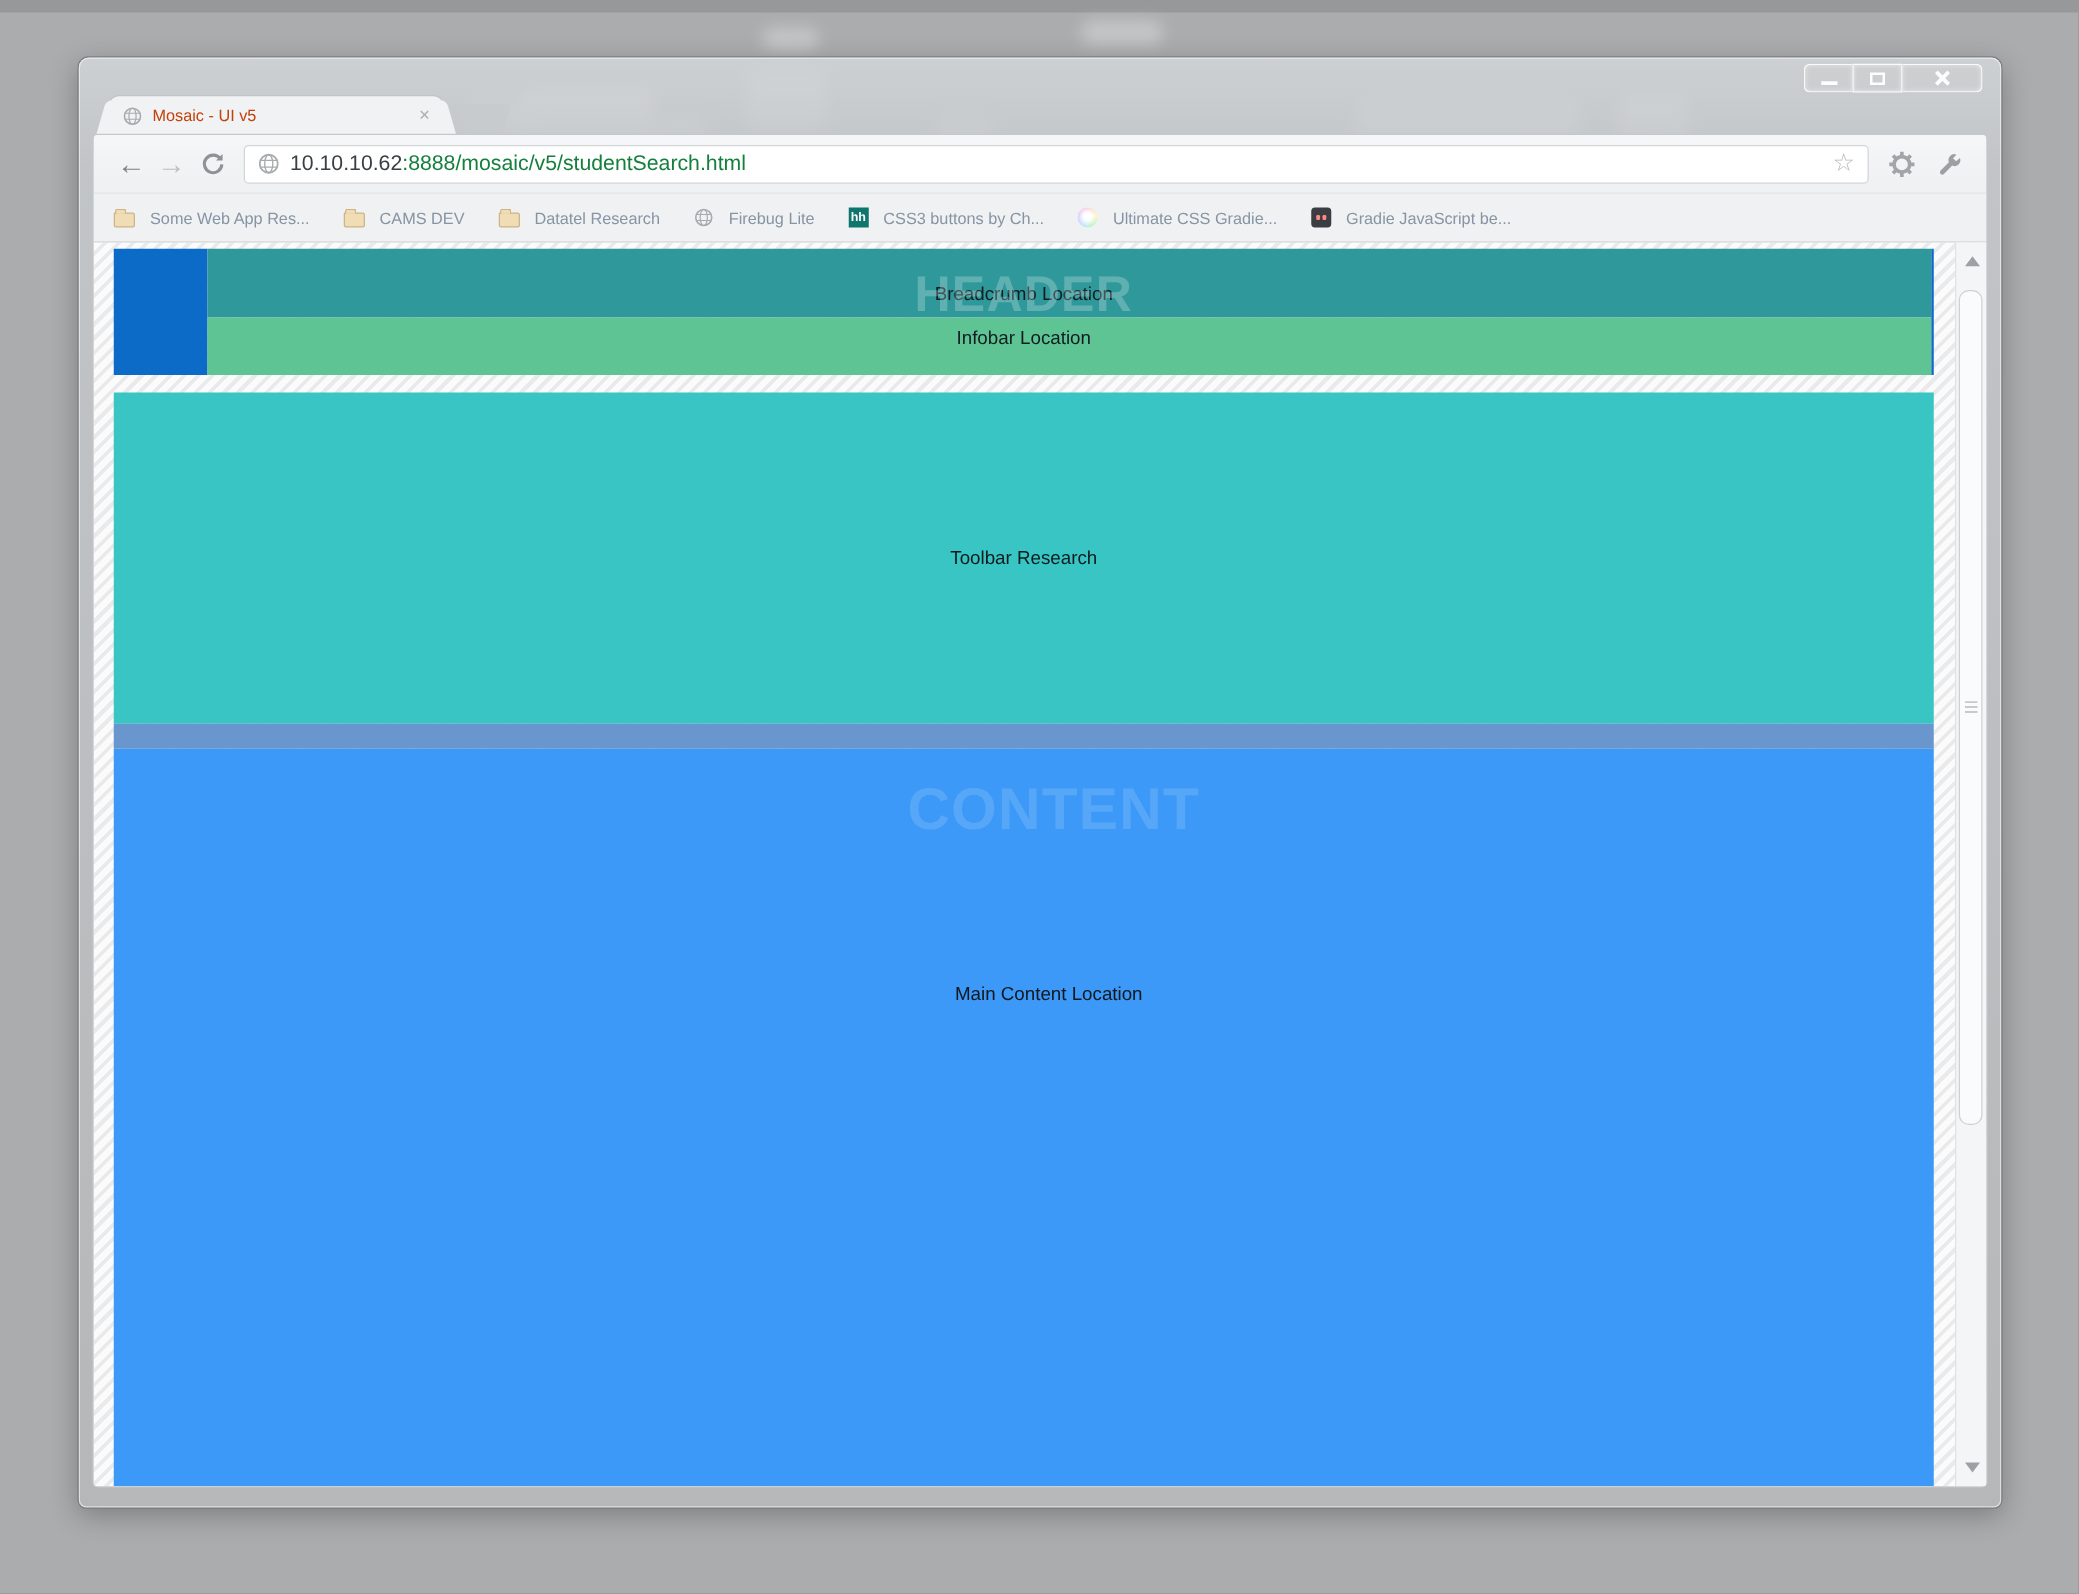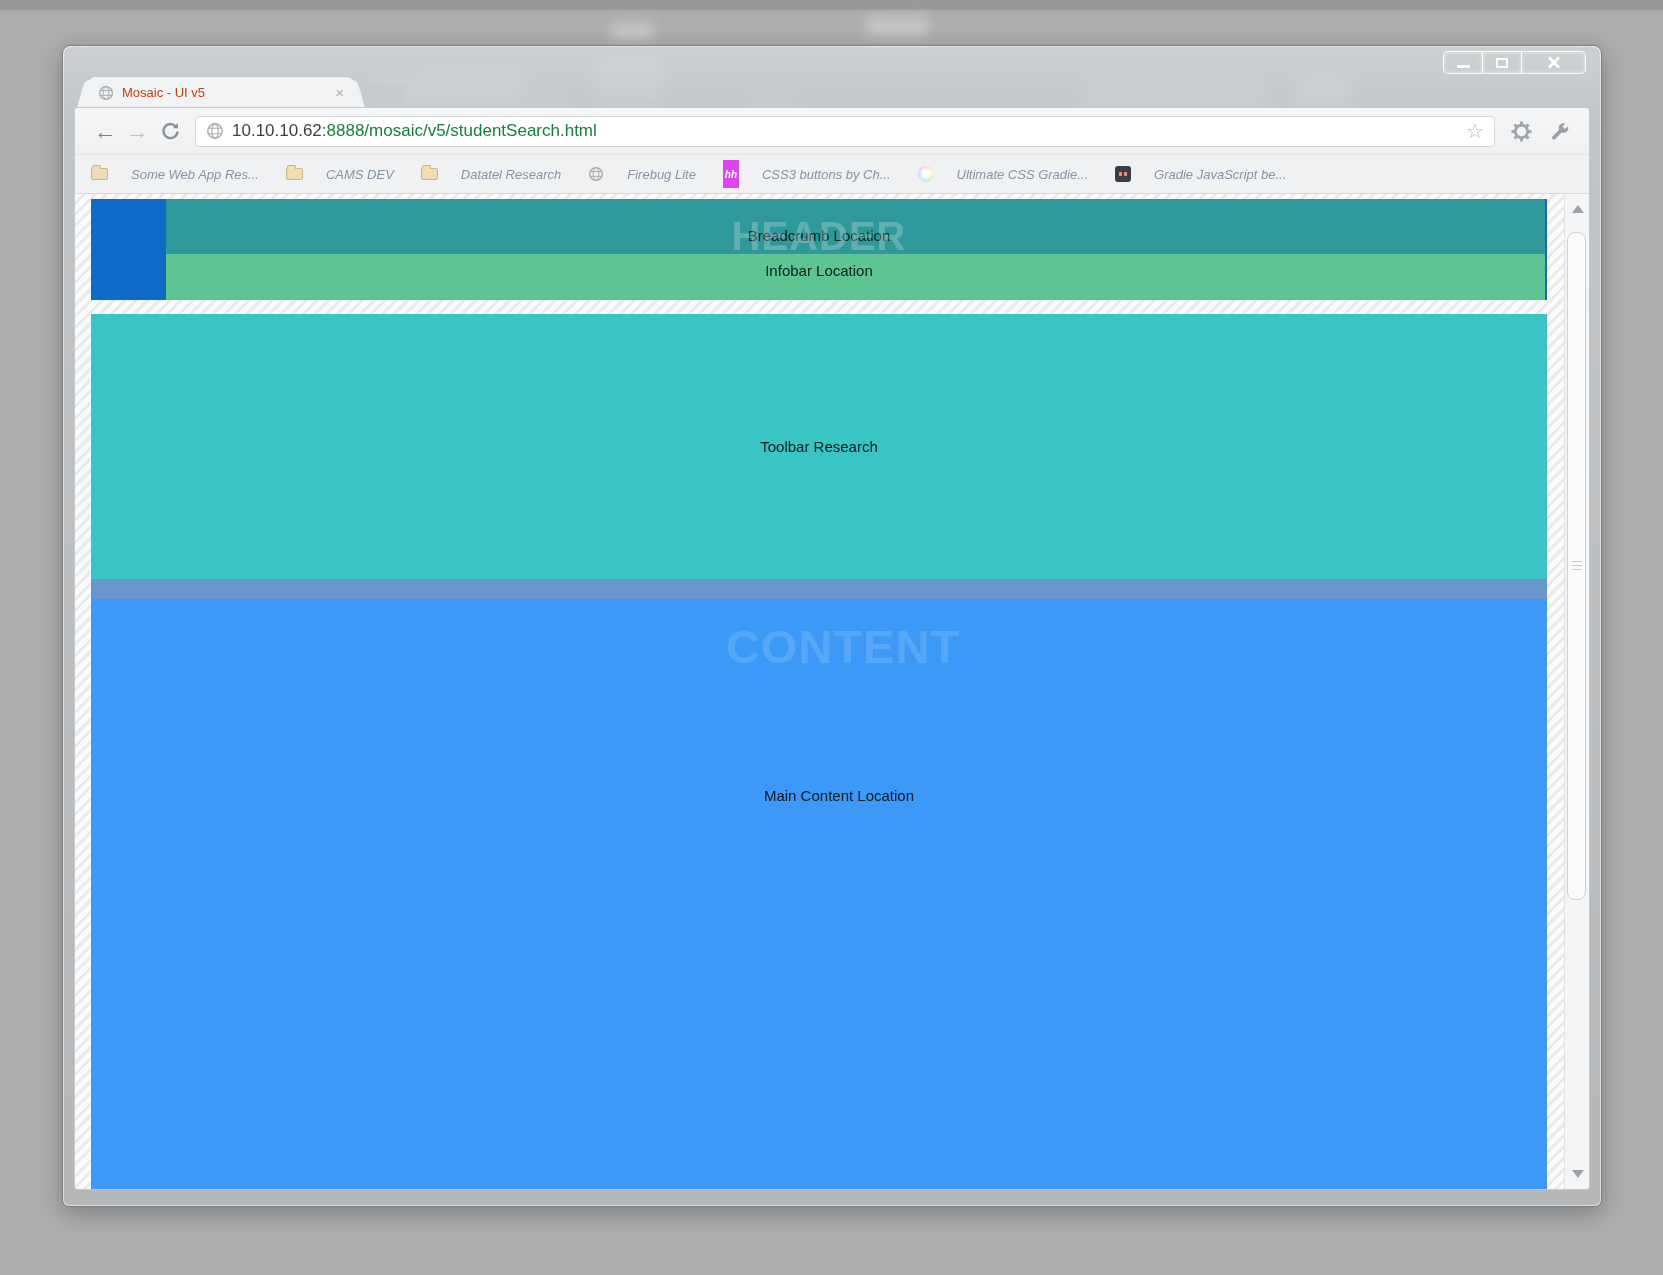--- a/index.html
+++ b/index.html
@@ -58,25 +58,25 @@
   .omnibox{flex:1;height:31px;margin:0 10px 0 8px;background:#ffffff;border:1px solid #d3d5d7;
        border-radius:4px;display:flex;align-items:center;padding:0 10px;}
   .url{font-size:17px;margin-left:8px;white-space:nowrap;}
   .url .host{color:#3a3f44;}
   .url .rest{color:#15803d;}
   .star{margin-left:auto;font-size:20px;color:#b6b9bc;line-height:1;}
   .ext-btn{width:32px;height:32px;display:flex;align-items:center;justify-content:center;margin-right:6px;}
 
   .bookmarks-bar{height:39px;display:flex;align-items:center;gap:27px;padding:0 16px;
        background:#f0f1f2;border-top:1px solid #e4e5e7;}
-  .bm{display:flex;align-items:center;gap:23px;font-size:13px;color:#8694a4;white-space:nowrap;cursor:default;font-style:italic;}
+  .bm{display:flex;align-items:flex-end;gap:12px;font-size:13px;color:#8694a4;white-space:nowrap;cursor:default;}
   .folder-icon{width:17px;height:12px;background:#f0ddb6;border:1px solid #cdb483;border-radius:1px 2px 2px 2px;position:relative;}
   .folder-icon::before{content:"";position:absolute;top:-4px;left:0;width:7px;height:3px;background:#f0ddb6;
        border:1px solid #cdb483;border-bottom:none;border-radius:2px 2px 0 0;}
-  .hh-badge{width:16px;height:28px;background:#d946ef;color:#ffffff;font-size:10px;font-weight:bold;
+  .hh-badge{width:16px;height:16px;background:#0f766e;color:#ffffff;font-size:10px;font-weight:bold;
        display:flex;align-items:center;justify-content:center;}
   .gradient-circle{width:16px;height:16px;border-radius:50%;
        background:radial-gradient(circle at 50% 45%,#ffffff 0 3px,rgba(255,255,255,0) 8px),
                   conic-gradient(#ffc1d2,#fff3b8,#c4f3c4,#bfe6ff,#dcc8ff,#ffc1d2);}
   .robot-icon{width:16px;height:16px;background:#3a3d42;border-radius:3px;position:relative;}
   .robot-icon::before,.robot-icon::after{content:"";position:absolute;top:6px;width:3px;height:4px;
        background:#ff8a80;border-radius:1px;}
   .robot-icon::before{left:4px;} .robot-icon::after{right:4px;}
 
   

